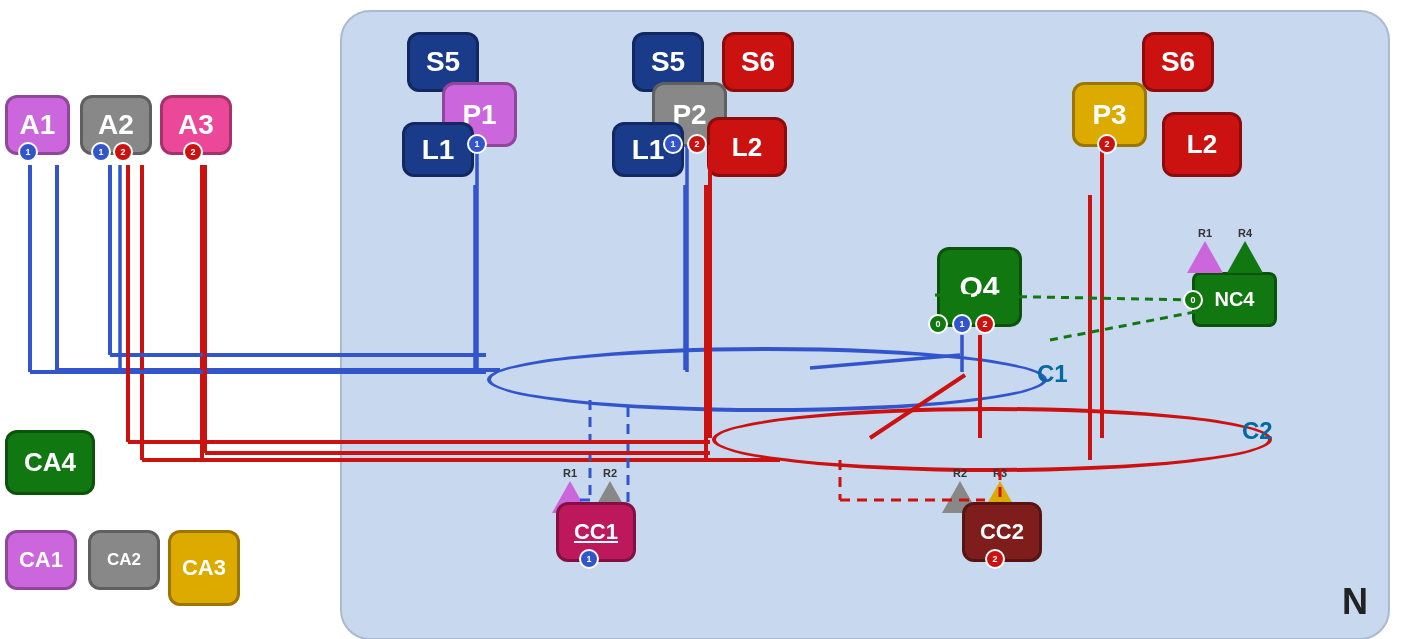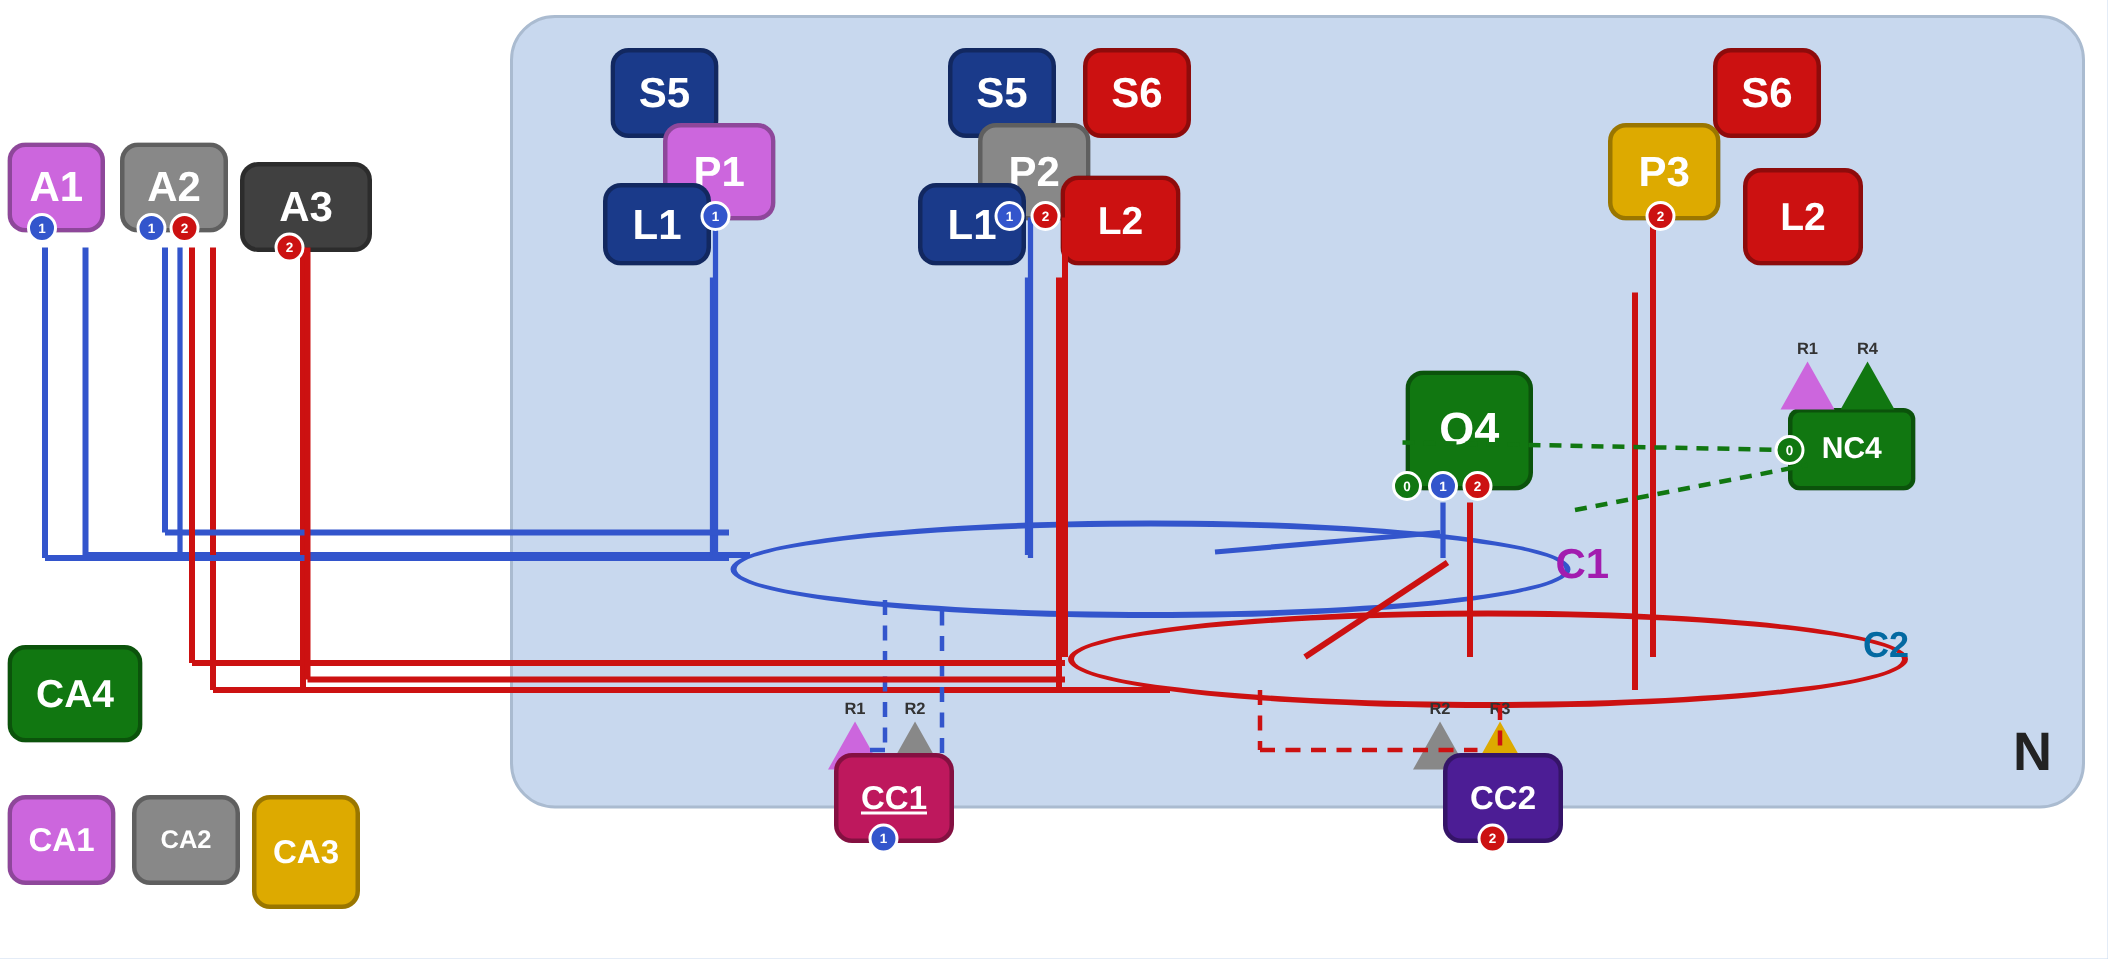--- a/index.html
+++ b/index.html
@@ -11,21 +11,21 @@
       font-weight: bold;
       overflow: hidden;
       position: relative;
     }
 
     .main-container {
       position: absolute;
       left: 340px;
       top: 10px;
       width: 1050px;
-      height: 529px;
+      height: 630px;
       background: #c8d8ee;
       border-radius: 30px;
       border: 2px solid #aabbd0;
     }
 
     
     .node {
       position: absolute;
       border-radius: 12px;
       display: flex;
@@ -33,21 +33,21 @@
       justify-content: center;
       font-size: 28px;
       font-weight: 900;
       color: white;
       border: 3px solid rgba(0,0,0,0.3);
     }
 
     
     #A1 { left: 5px; top: 95px; width: 65px; height: 60px; background: #cc66dd; }
     #A2 { left: 80px; top: 95px; width: 72px; height: 60px; background: #888888; }
-    #A3 { left: 160px; top: 95px; width: 88px; height: 60px; background: #404040; margin-top: 13px; }
+    #A3 { left: 160px; top: 95px; width: 72px; height: 60px; background: #ec4899; }
     #CA4 { left: 5px; top: 430px; width: 90px; height: 65px; background: #117711; font-size: 26px; }
     #CA1 { left: 5px; top: 530px; width: 72px; height: 60px; background: #cc66dd; font-size: 22px; }
     #CA2 { left: 88px; top: 530px; width: 72px; height: 60px; background: #888888; font-size: 17px; }
     #CA3 { left: 168px; top: 530px; width: 72px; height: 76px; background: #ddaa00; font-size: 22px; }
 
     
     
     #S5a { left: 65px; top: 20px; width: 72px; height: 60px; background: #1a3a8a; }
     #P1 { left: 100px; top: 70px; width: 75px; height: 65px; background: #cc66dd; }
     #L1a { left: 60px; top: 110px; width: 72px; height: 55px; background: #1a3a8a; }
@@ -67,21 +67,21 @@
     
     #O4 { left: 595px; top: 235px; width: 85px; height: 80px; background: #117711; font-size: 30px; }
 
     
     #NC4 { left: 850px; top: 260px; width: 85px; height: 55px; background: #117711; font-size: 20px; border-radius: 8px; }
 
     
     #CC1 { left: 214px; top: 490px; width: 80px; height: 60px; background: #be185d; font-size: 22px; text-decoration: underline; }
 
     
-    #CC2 { left: 620px; top: 490px; width: 80px; height: 60px; background: #4c1d95; font-size: 22px; }
+    #CC2 { left: 620px; top: 490px; width: 80px; height: 60px; background: #7f1d1d; font-size: 22px; }
 
     
     .ellipse {
       position: absolute;
       border-radius: 50%;
       border: 4px solid;
       background: transparent;
     }
 
     #C1-ellipse {
@@ -96,23 +96,23 @@
       left: 370px;
       top: 395px;
       width: 560px;
       height: 65px;
       border-color: #cc1111;
     }
 
     
     .ellipse-label {
       position: absolute;
-      font-size: 28px;
-      font-weight: 900;
-      color: #a21caf;
+      font-size: 24px;
+      font-weight: 900;
+      color: #0369a1;
     }
     .ellipse-label-red {
       position: absolute;
       font-size: 24px;
       font-weight: 900;
       color: #0369a1;
     }
 
     
     .port {

